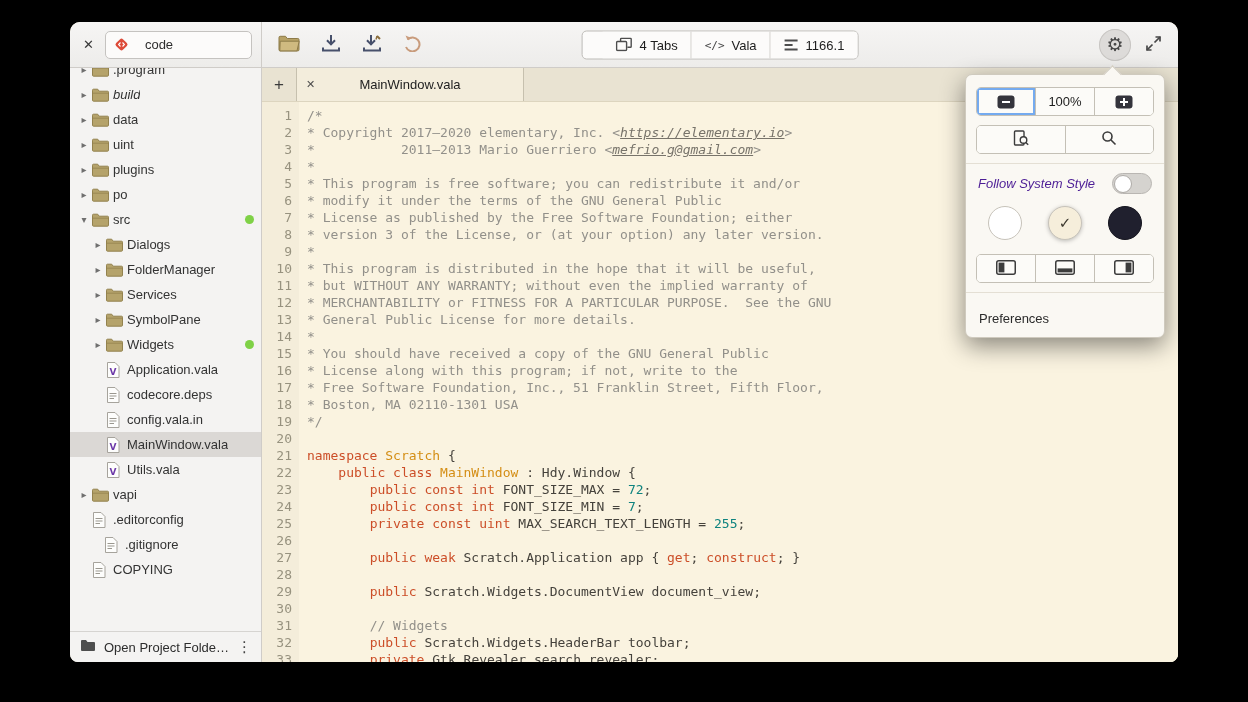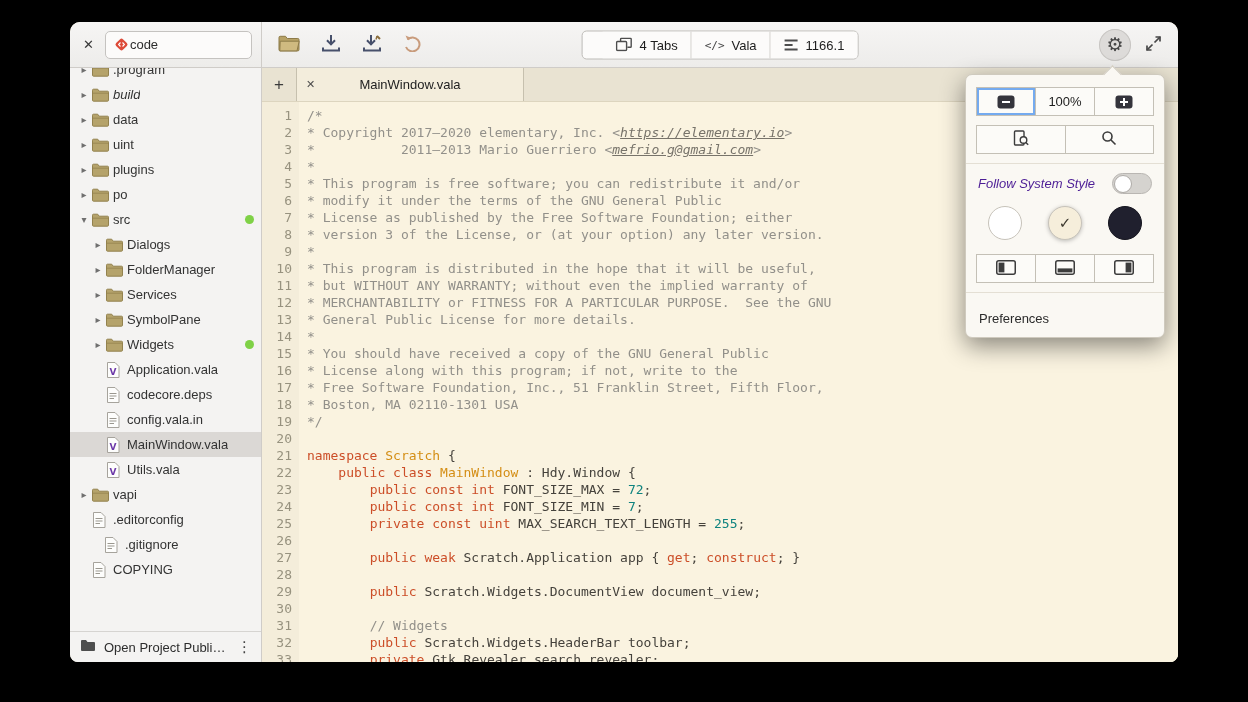--- a/index.html
+++ b/index.html
@@ -12,21 +12,21 @@
             display:flex; flex-direction:column; box-shadow:0 10px 30px rgba(0,0,0,.6); }
 
   
   .headerbar { height:46px; flex:none; display:flex; background:linear-gradient(#f6f5f4,#edecea);
                border-bottom:1px solid #cfccc8; }
   .hb-sidebar { width:192px; flex:none; border-right:1px solid #cfccc8; display:flex; align-items:center;
                 padding:0 9px 0 11px; gap:9px; }
   .win-close { background:none; border:none; font-size:13px; color:#383838; cursor:pointer;
                font-family:"DejaVu Sans",sans-serif; padding:2px; }
   .project-chooser { flex:1; height:28px; background:#fcfbfa; border:1px solid #c5c3c0; border-radius:5px;
-                     display:flex; align-items:center; gap:1px; padding:0 8px; font-size:13px; color:#2d2d2d; cursor:pointer; }
+                     display:flex; align-items:center; gap:16px; padding:0 8px; font-size:13px; color:#2d2d2d; cursor:pointer; }
   .app-logo { display:flex; }
   .hb-main { flex:1; position:relative; display:flex; align-items:center; justify-content:space-between; padding:0 14px; }
   .tb-left { display:flex; align-items:center; gap:17px; }
   .icon-btn { background:none; border:none; display:flex; align-items:center; cursor:pointer; padding:2px; }
   .icon-btn.disabled { opacity:.55; }
   .tb-center { position:absolute; left:50%; top:50%; transform:translate(-50%,-50%); }
   .linked { display:flex; border:1px solid #bdbbb7; border-radius:5px; overflow:hidden; background:#fcfbfa;padding-left:20px; }
   .linked > button { background:#fcfbfa; border:none; border-right:1px solid #c8c6c2; height:27px;
                      padding:0 13px; font-size:13px; color:#1d1d1d; display:flex; align-items:center; gap:7px; cursor:pointer; }
   .linked > button:last-child { border-right:none; }
@@ -80,21 +80,21 @@
   .tok-n { color:#0e837f; }
   .tok-p { color:#45423c; }
   .tok-l { color:#77736a; text-decoration:underline; font-style:italic; }
 
   
   .popover { position:absolute; left:965px; top:74px; width:200px; background:#faf8f3;
              border:1px solid #cfcabe; border-radius:7px; box-shadow:0 8px 24px rgba(0,0,0,.45);
              padding:12px 10px 0; z-index:50; }
   .popover-arrow { position:absolute; left:140px; top:-7px; width:13px; height:13px; background:#faf8f3;
                    border-left:1px solid #cfcabe; border-top:1px solid #cfcabe; transform:rotate(45deg); }
-  .p-linked { display:flex; border:1px solid #c4c0b6; border-radius:0; overflow:hidden; background:#fcfbf8; margin-bottom:9px; }
+  .p-linked { display:flex; border:1px solid #c4c0b6; border-radius:5px; overflow:hidden; background:#fcfbf8; margin-bottom:9px; }
   .p-linked > button { flex:1; height:27px; background:#fcfbf8; border:none; border-right:1px solid #c4c0b6;
                        display:flex; align-items:center; justify-content:center; font-size:13px; color:#1d1d1d; cursor:pointer; }
   .p-linked > button:last-child { border-right:none; }
   .p-linked > button.focused { box-shadow:inset 0 0 0 2px #74aaef; }
   .p-sep { height:1px; background:#e4dfd4; margin:9px -10px; }
   .style-row { display:flex; align-items:center; justify-content:space-between; margin:2px 2px 12px; font-size:13px; color:#4c1d95;font-style:italic; }
   .switch { width:40px; height:21px; border-radius:11px; background:#d5d3cf; border:1px solid #b9b6b2; position:relative; cursor:pointer; flex:none; }
   .knob { width:18px; height:18px; border-radius:50%; background:#fff; border:1px solid #aeaba7; position:absolute; left:1px; top:0.5px; }
   .circles { display:flex; justify-content:space-between; padding:0 12px; margin-bottom:14px; }
   .circle { width:34px; height:34px; border-radius:50%; border:1px solid #c7c3ba; cursor:pointer;
@@ -449,21 +449,21 @@
               </div>
             </div>
         </div>
         <div class="sidebar-footer">
           <button class="footer-main">
             <span>
               <svg width="16" height="13" viewBox="0 0 16 13">
                   <path d="M1 2 a1 1 0 0 1 1-1 h4 l1.5 2 h6.5 a1 1 0 0 1 1 1 v7 a1 1 0 0 1 -1 1 h-12 a1 1 0 0 1 -1-1 z" fill="#4e4e4e"></path>
                 </svg>
             </span>
-            <span class="f-label">Open Project Public…</span>
+            <span class="f-label">Open Project Folder…</span>
           </button>
           <button class="kebab">⋮</button>
         </div>
       </aside>
 
       <main class="main">
         <div class="tabbar">
           <button class="new-tab">+</button>
           <div class="tab">
             <button class="tab-close">✕</button>

